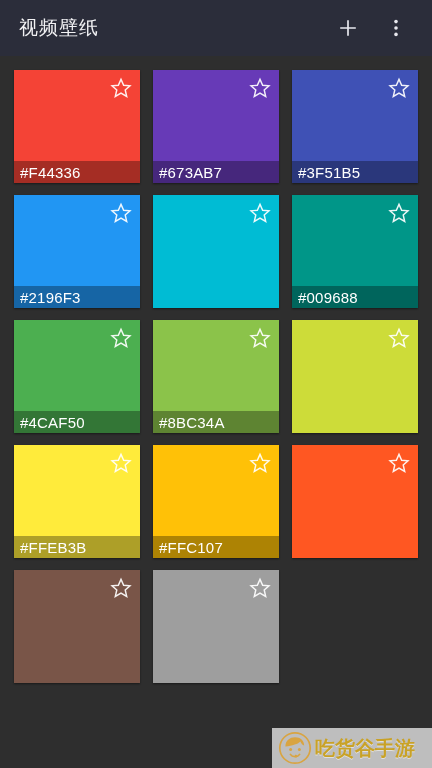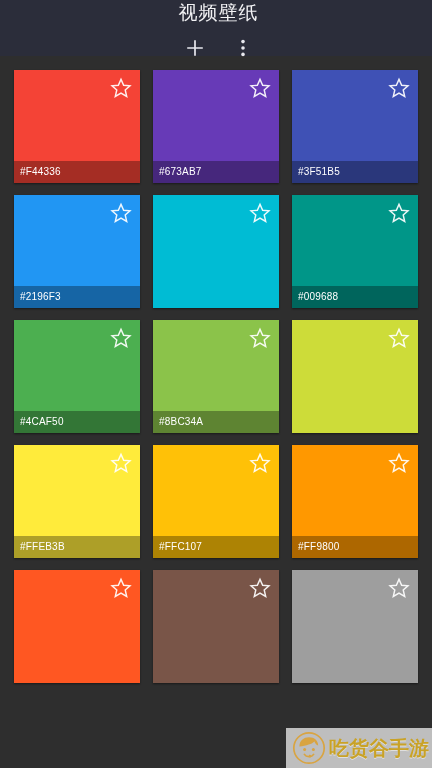--- a/index.html
+++ b/index.html
@@ -25,21 +25,20 @@
 
   
   .toolbar {
     position: relative;
     height: 56px;
     background: #2b2d3a;
     display: flex;
     align-items: center;
     padding: 0 14px 0 19px;
     z-index: 5;
-    flex-direction: column;
   }
 
   .toolbar-title {
     color: #f2f2f4;
     font-size: 19px;
     letter-spacing: 1px;
     font-weight: 400;
     flex: 1;
     white-space: nowrap;
   }
@@ -105,32 +104,32 @@
     bottom: 0;
     height: 22px;
     background: rgba(0, 0, 0, 0.32);
     display: flex;
     align-items: center;
     padding-left: 6px;
   }
 
   .swatch-hex {
     color: #ffffff;
-    font-size: 10px;
+    font-size: 15px;
     letter-spacing: 0.2px;
     line-height: 1;
     white-space: nowrap;
   }
 
   
   .watermark {
     position: absolute;
     right: 0;
     bottom: 0;
-    width: 146px;
+    width: 160px;
     height: 40px;
     background: rgba(226, 226, 226, 0.80);
     display: flex;
     align-items: center;
     padding-left: 6px;
     overflow: hidden;
     z-index: 10;
   }
 
   .watermark-logo {
@@ -278,31 +277,20 @@
       </div>
       <div class="swatch-card">
         <div class="swatch-fill" style="background: rgb(255, 193, 7);"></div>
         <div class="star-wrap">
           <svg class="star-icon" width="22" height="22" viewBox="0 0 24 24">
             <path d="M12 2.6 L14.9 9.0 L21.8 9.6 L16.6 14.2 L18.2 21.2 L12 17.5 L5.8 21.2 L7.4 14.2 L2.2 9.6 L9.1 9.0 Z" fill="none" stroke="#ffffff" stroke-width="1.6" stroke-linejoin="miter" opacity="0.92"></path>
           </svg>
         </div>
         <div class="swatch-footer">
           <span class="swatch-hex">#FFC107</span>
-        </div>
-      </div>
-      <div class="swatch-card">
-        <div class="swatch-fill" style="background: rgb(255, 152, 0);"></div>
-        <div class="star-wrap">
-          <svg class="star-icon" width="22" height="22" viewBox="0 0 24 24">
-            <path d="M12 2.6 L14.9 9.0 L21.8 9.6 L16.6 14.2 L18.2 21.2 L12 17.5 L5.8 21.2 L7.4 14.2 L2.2 9.6 L9.1 9.0 Z" fill="none" stroke="#ffffff" stroke-width="1.6" stroke-linejoin="miter" opacity="0.92"></path>
-          </svg>
-        </div>
-        <div class="swatch-footer">
-          <span class="swatch-hex">#FF9800</span>
         </div>
       </div>
       <div class="swatch-card">
         <div class="swatch-fill" style="background: rgb(255, 87, 34);"></div>
         <div class="star-wrap">
           <svg class="star-icon" width="22" height="22" viewBox="0 0 24 24">
             <path d="M12 2.6 L14.9 9.0 L21.8 9.6 L16.6 14.2 L18.2 21.2 L12 17.5 L5.8 21.2 L7.4 14.2 L2.2 9.6 L9.1 9.0 Z" fill="none" stroke="#ffffff" stroke-width="1.6" stroke-linejoin="miter" opacity="0.92"></path>
           </svg>
         </div>
       </div>

